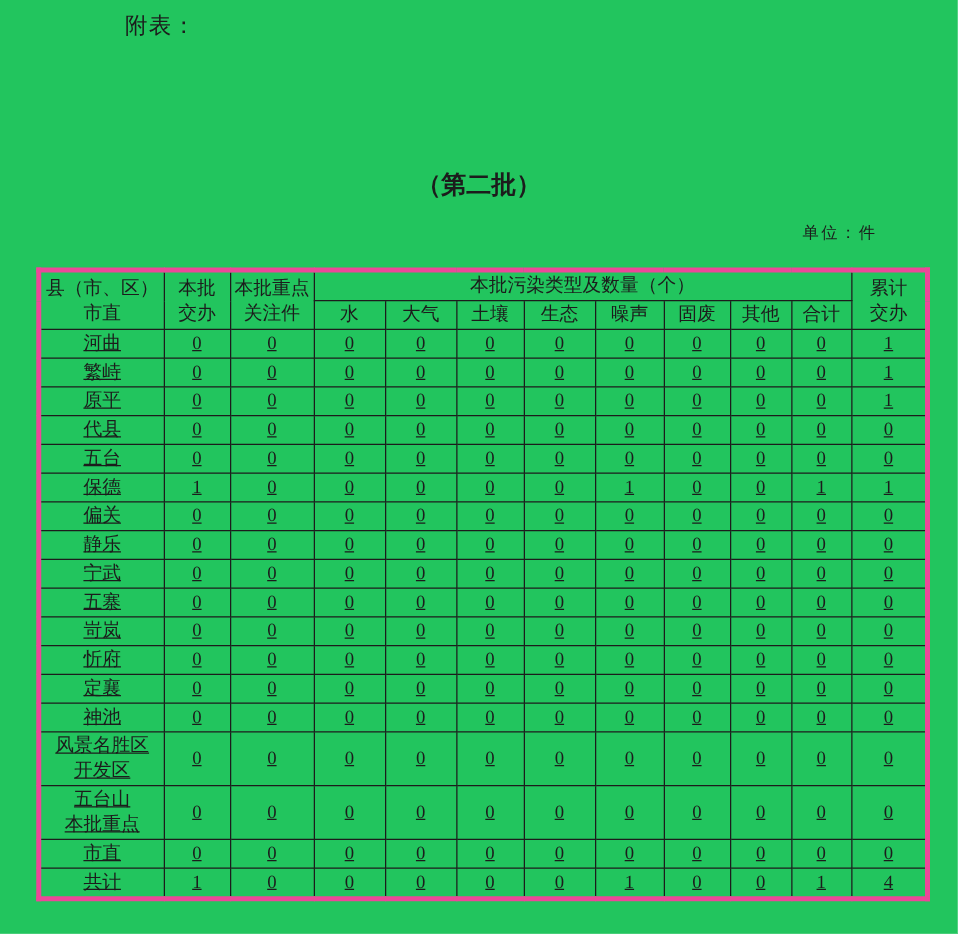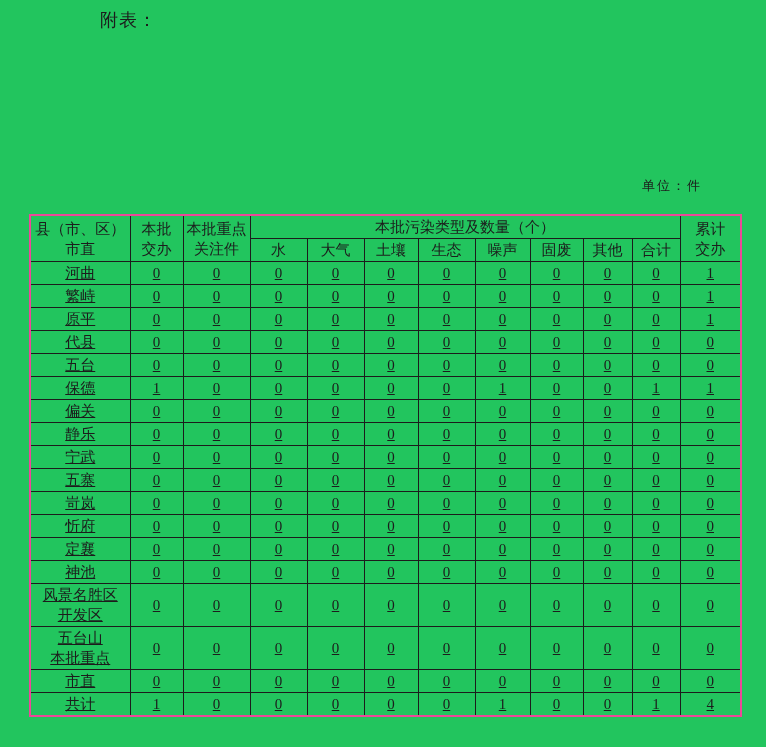--- a/index.html
+++ b/index.html
@@ -33,21 +33,21 @@
   }
   .unit-label {
     position: absolute; top: 177px; right: 64px;
     font-size: 13px; letter-spacing: 2px;
   }
   table.stats {
     position: absolute; top: 214px; left: 29px;
     width: 711px;
     border-collapse: collapse;
     table-layout: fixed;
-    border: 2px solid #ec4899;
+    border: 4px solid #ec4899;
     padding-left: 23px;
   }
   table.stats th, table.stats td {
     border: 1px solid #1c1c1c;
     text-align: center;
     vertical-align: middle;
     font-size: 15px;
     font-weight: normal;
     padding: 1px 0;
     line-height: 20px;
@@ -58,20 +58,21 @@
   table.stats tbody tr { height: 23px; text-decoration: underline; }
 </style>
 </head>
 <body>
 
 <div class="page">
 
   <div class="attachment">附表：</div>
 
 
+  <h2 class="doc-subtitle">（第二批）</h2>
 
   <div class="unit-label">单位：件</div>
 
   <table class="stats">
     <colgroup>
       <col style="width:100px">
         <col style="width:53px">
         <col style="width:67px">
       <col style="width:57px">
         <col style="width:57px">

